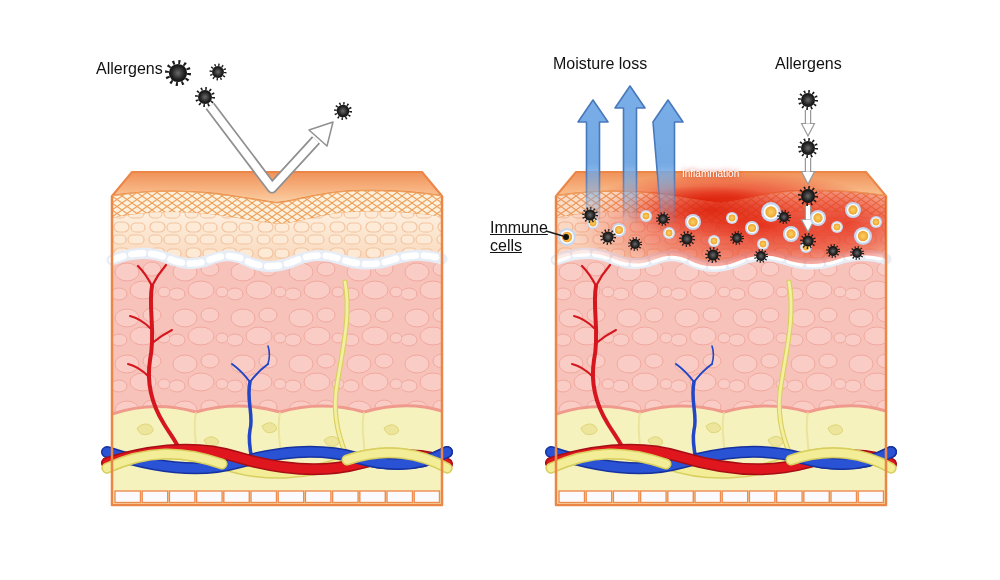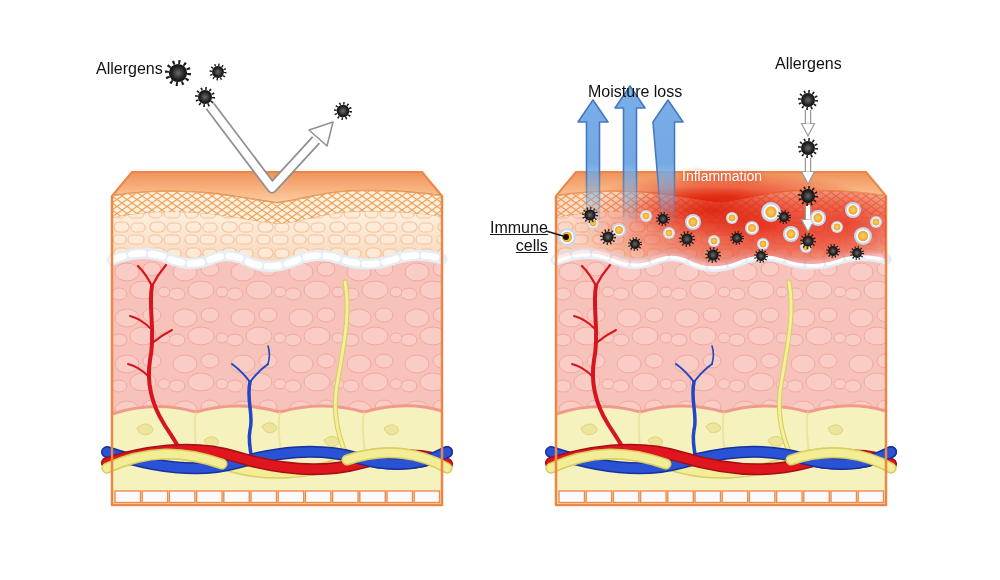--- a/index.html
+++ b/index.html
@@ -1,25 +1,25 @@
 <!DOCTYPE html>
 <html><head>
 <meta charset="utf-8">
 <style>
   html,body{margin:0;padding:0;background:#fff;}
   .stage{
     position:relative;width:1000px;height:580px;background:#ffffff;
     font-family:"Liberation Sans",sans-serif;overflow:hidden;
   }
   .panel-svg{position:absolute;}
-  .lbl{position:absolute;color:#111;font-size:16px;white-space:nowrap;text-align:right;}
+  .lbl{position:absolute;color:#111;font-size:16px;white-space:nowrap;}
   #lbl-allergens-left{left:96px;top:60px;}
-  #lbl-moisture{left:588px;top:55px;margin-top:28px;}
+  #lbl-moisture{left:553px;top:55px;}
   #lbl-allergens-right{left:775px;top:55px;}
-  #lbl-inflammation{left:682px;top:168px;color:#fff;font-size:14px;
+  #lbl-inflammation{left:682px;top:168px;color:#fff;font-size:10px;
     text-shadow:0 0 5px rgba(205,25,10,.75);}
   #lbl-immune{left:490px;top:219px;line-height:18px;text-decoration:underline;}
 </style>
 </head>
 <body>
 
 <div class="stage">
 
   <svg width="0" height="0" style="position:absolute" aria-hidden="true">
     <defs>

